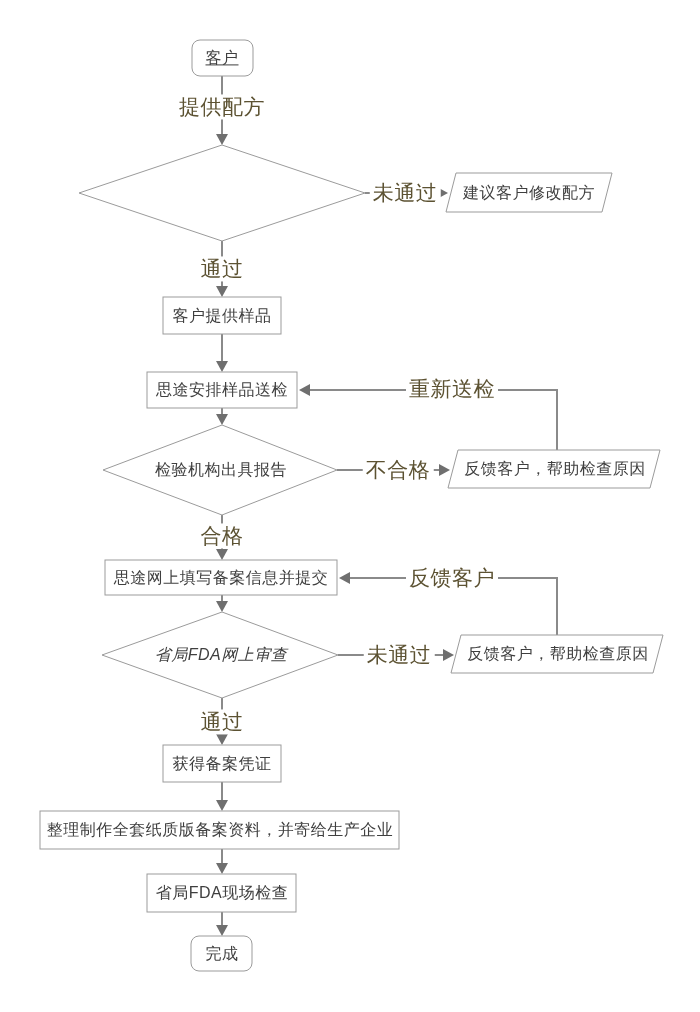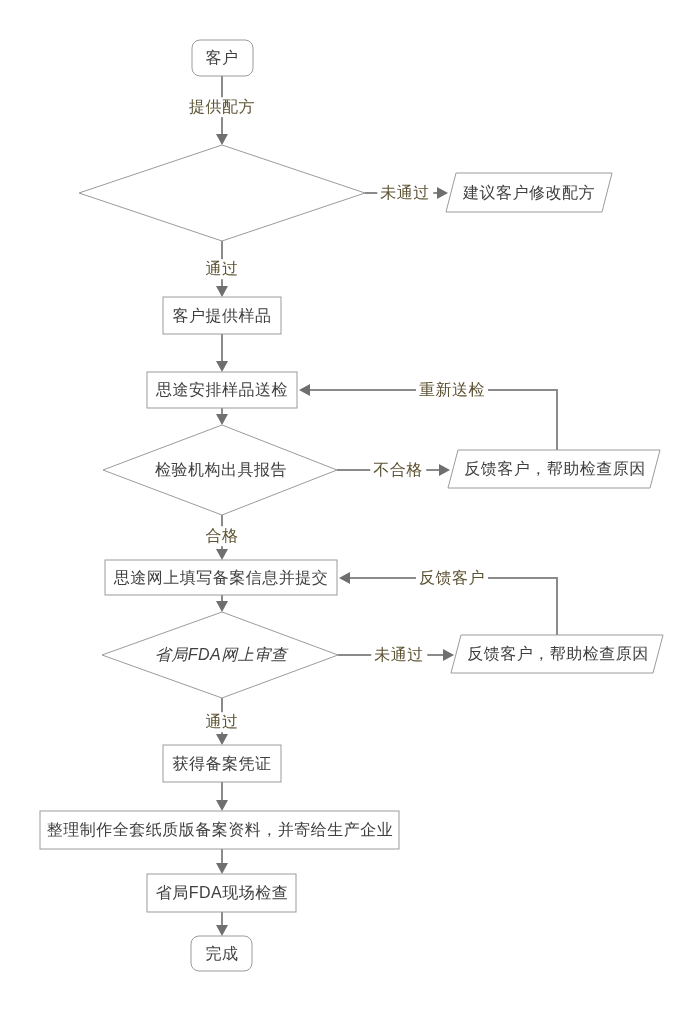--- a/index.html
+++ b/index.html
@@ -14,21 +14,21 @@
   .edge{stroke:var(--connector,#8a8a8a);stroke-width:2;fill:none;}
   .arrowhead{fill:var(--arrowhead,#6f6f6f);stroke:none;}
   .shape{fill:var(--shape-fill,#fff);stroke:var(--shape-border,#9b9b9b);stroke-width:1;}
   .node-label{
     position:absolute;transform:translate(-50%,-50%);
     color:var(--node-text,#3f3f3f);font-size:16px;line-height:1.2;
     white-space:nowrap;letter-spacing:0.5px;
   }
   .edge-label{
     position:absolute;transform:translate(-50%,-50%);
-    color:var(--edge-label-text,#5c5232);font-size:16px;line-height:1.1;
+    color:var(--edge-label-text,#5c5232);font-size:21px;line-height:1.1;
     background:var(--background,#fff);padding:1px 3px;white-space:nowrap;
     letter-spacing:0.5px;
   }
 </style>
 </head>
 <body>
 
 <div class="canvas">
 
   <svg width="700" height="1012" viewBox="0 0 700 1012">
@@ -80,21 +80,21 @@
       <rect class="shape" x="105" y="560" width="232" height="35"></rect>
       <polygon class="shape" points="222,612 338,655 222,698 102,655"></polygon>
       <polygon class="shape" points="461,635 663,635 653,673 451,673"></polygon>
       <rect class="shape" x="163" y="745" width="118" height="37"></rect>
       <rect class="shape" x="40" y="811" width="359" height="38"></rect>
       <rect class="shape" x="147" y="874" width="149" height="38"></rect>
       <rect class="shape" x="191" y="936" width="61" height="35" rx="8"></rect>
     </g>
   </svg>
 
-  <div class="node-label" style="left:222px;top:58px;">客户</div>
+  <div class="node-label" style="left:222px;top:58px;text-decoration:underline;">客户</div>
   <div class="node-label" style="left:529px;top:193px;">建议客户修改配方</div>
   <div class="node-label" style="left:222px;top:316px;">客户提供样品</div>
   <div class="node-label" style="left:222px;top:390px;">思途安排样品送检</div>
   <div class="node-label" style="left:221px;top:470px;">检验机构出具报告</div>
   <div class="node-label" style="left:555px;top:469px;">反馈客户，帮助检查原因</div>
   <div class="node-label" style="left:221px;top:578px;">思途网上填写备案信息并提交</div>
   <div class="node-label" style="left:221px;top:655px;font-style:italic;">省局FDA网上审查</div>
   <div class="node-label" style="left:558px;top:654px;">反馈客户，帮助检查原因</div>
   <div class="node-label" style="left:222px;top:764px;">获得备案凭证</div>
   <div class="node-label" style="left:220px;top:830px;">整理制作全套纸质版备案资料，并寄给生产企业</div>

